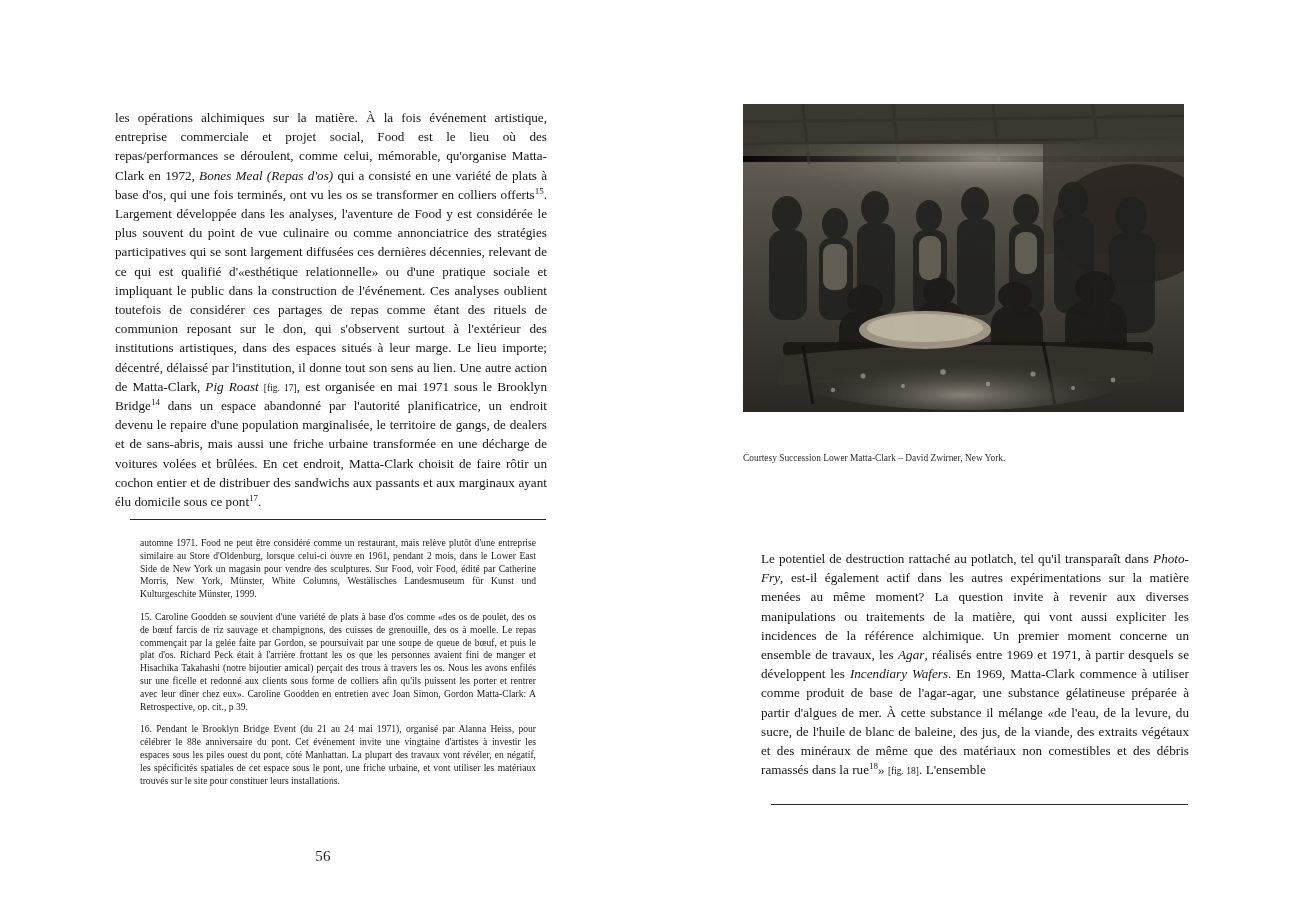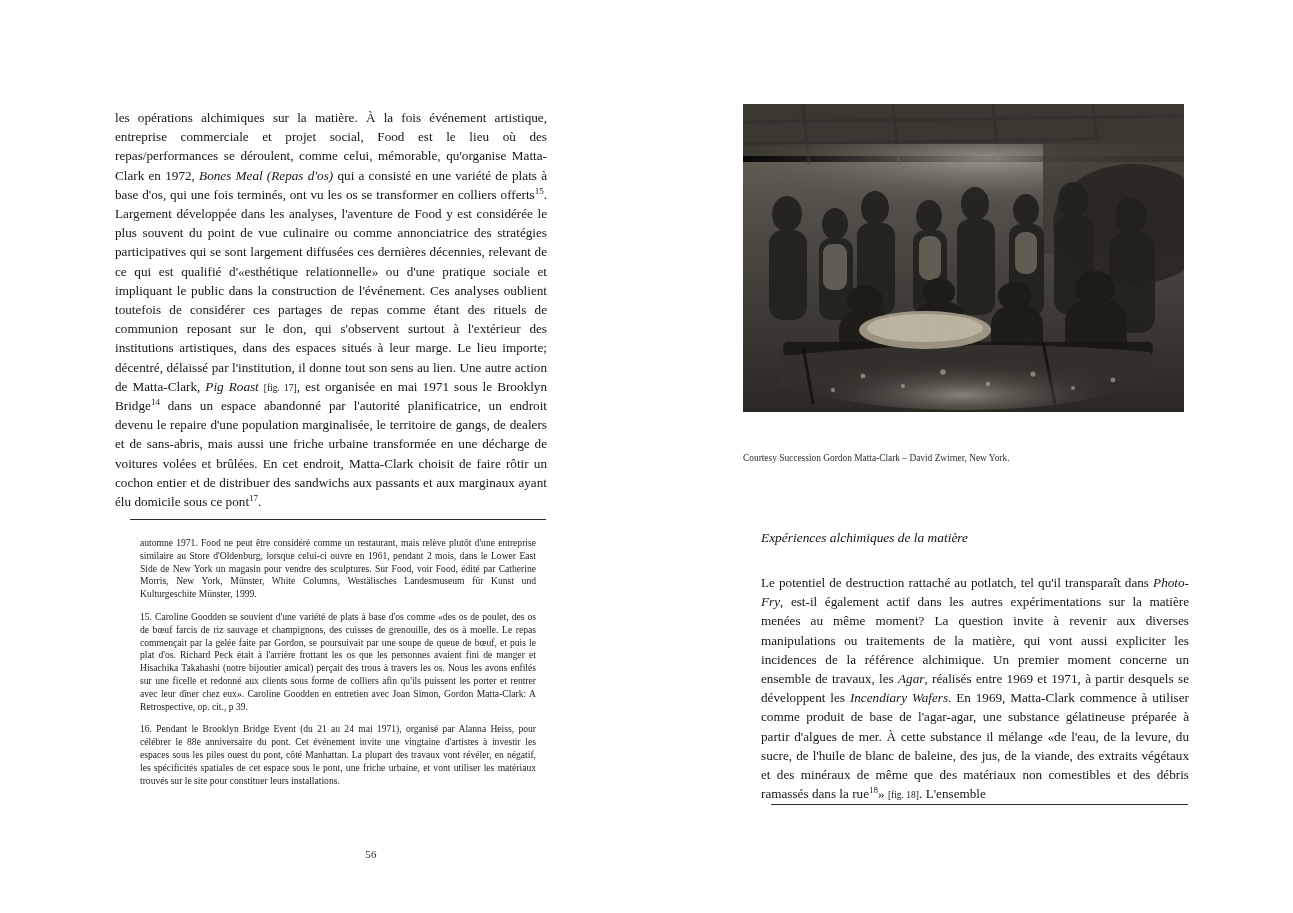--- a/index.html
+++ b/index.html
@@ -68,24 +68,23 @@
     font-size: 9.6px;
     line-height: 1.335;
     text-align: justify;
     hyphens: auto;
     color: #1b1b1b;
   }
   .notes p { margin: 10px; }
 
   .folio {
     position: absolute;
-    font-size: 11px;
+    font-size: 15px;
     color: #2a2a2a;
     letter-spacing: 0.02em;
-    margin-left: 48px;
   }
   .folio-left { left: 0; top: 848px; width: 646px; text-align: center; }
   .folio-right { left: 0; top: 848px; width: 647px; text-align: center; }
 
   
   .photo {
     position: absolute;
     left: 97px;
     top: 104px;
     width: 441px;
@@ -127,21 +126,20 @@
   .right-body {
     position: absolute;
     left: 115px;
     top: 549px;
     width: 428px;
     font-size: 13.2px;
     line-height: 1.455;
     text-align: justify;
     hyphens: auto;
     color: #151515;
-    margin-top: 24px;
   }
   .right-body p { margin: 0; }
   .right-body .ital { font-style: italic; }
 
   .notes-rule-right {
     position: absolute;
     left: 125px;
     top: 804px;
     width: 417px;
     height: 1px;
@@ -300,23 +298,22 @@
             <circle cx="290" cy="270" r="2.6"></circle>
             <circle cx="330" cy="284" r="2"></circle>
           <circle cx="90" cy="286" r="2.2"></circle>
             <circle cx="370" cy="276" r="2.4"></circle>
         </g>
         <rect x="0" y="0" width="441" height="308" fill="#000" opacity="0.05" filter="url(#grain)"></rect>
       </svg>
     </div>
 
 
-    <div class="credit">Courtesy Succession Gordon Matta-Clark – David Zwirner, New York.</div>
-
-    <div class="section-title">Expériences alchimiques de la matière</div>
+    <div class="credit">Courtesy Succession Lower Matta-Clark – David Zwirner, New York.</div>
+
 
     <div class="right-body">
       <p>Le potentiel de destruction rattaché au potlatch, tel qu'il transparaît
       dans <span class="ital">Photo-Fry</span>, est-il également actif dans les autres expérimentations
       sur la matière menées au même moment? La question invite à revenir
       aux diverses manipulations ou traitements de la matière, qui vont aussi
       expliciter les incidences de la référence alchimique. Un premier moment
       concerne un ensemble de travaux, les <span class="ital">Agar</span>, réalisés entre 1969 et 1971, à
       partir desquels se développent les <span class="ital">Incendiary Wafers</span>. En 1969, Matta-Clark
       commence à utiliser comme produit de base de l'agar-agar, une substance

